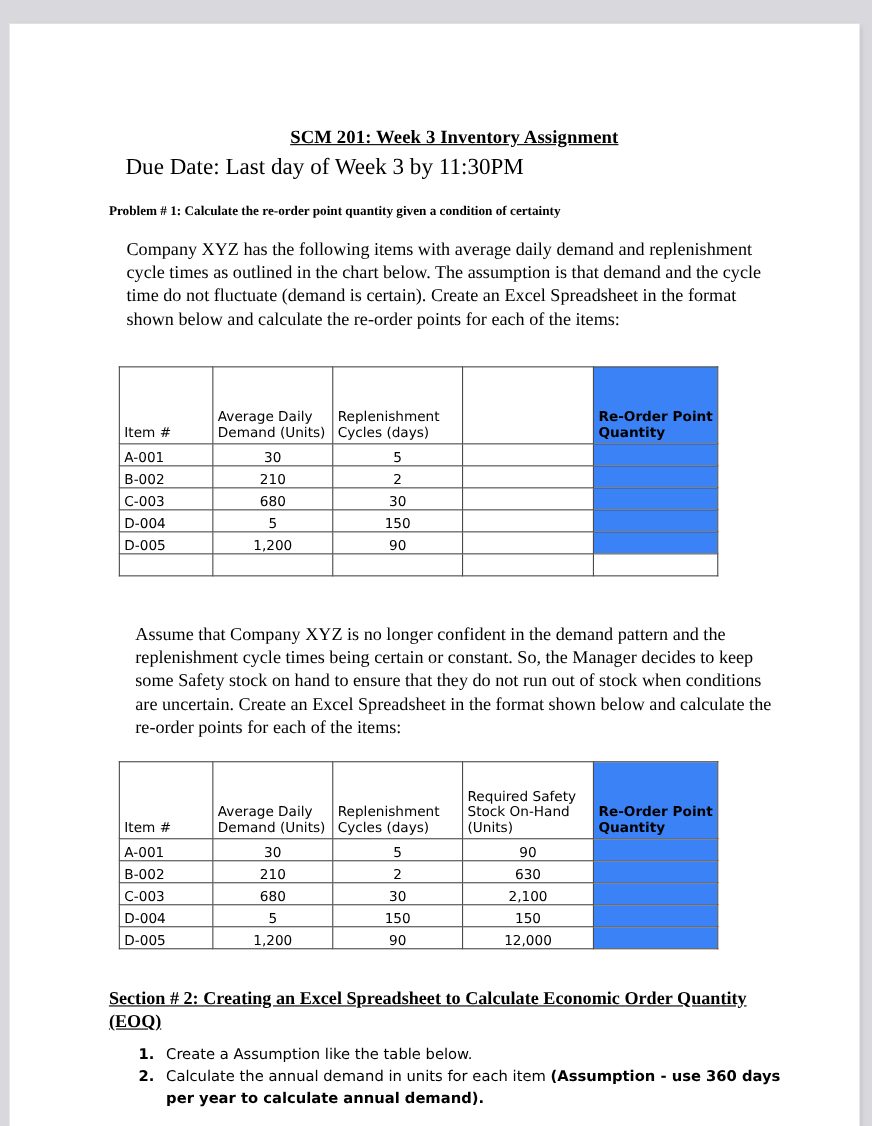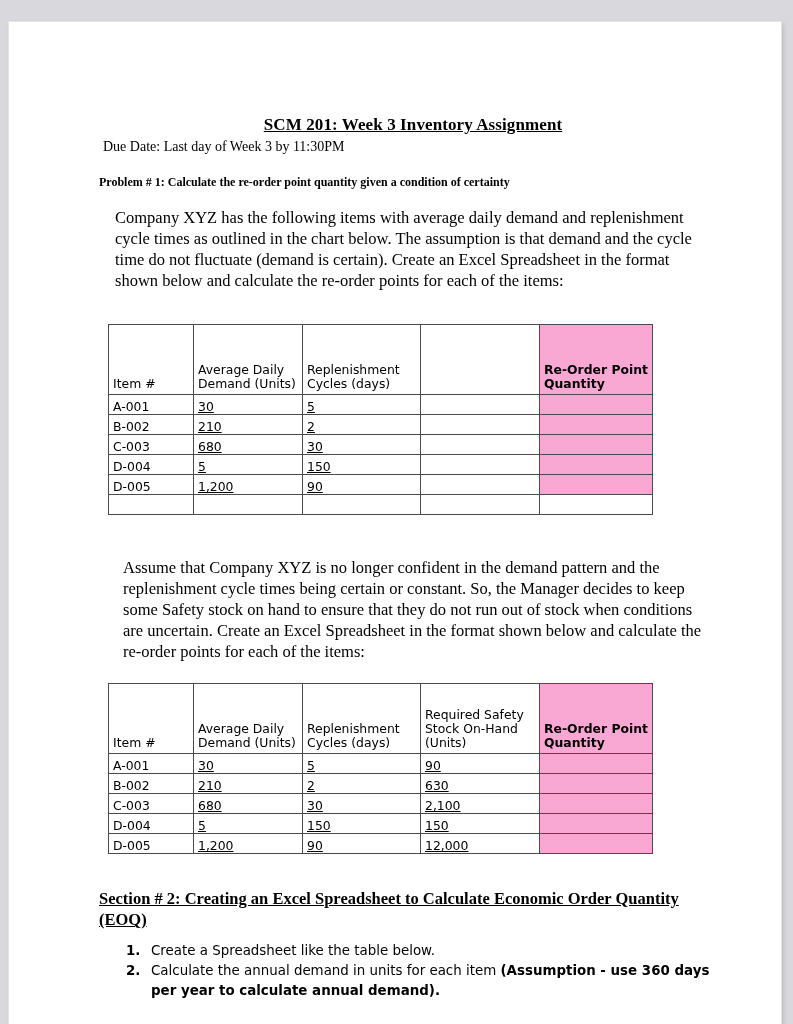--- a/index.html
+++ b/index.html
@@ -41,23 +41,23 @@
   .doc-title {
     text-align: center;
     font-size: 17px;
     font-weight: bold;
     text-decoration: underline;
     letter-spacing: 0.1px;
     margin: 0 0 3px 0;
     line-height: 1.25;
   }
   .due-date {
-    font-size: 14px;
+    font-size: 21px;
     line-height: 1.28;
-    margin: 0 0 19px 4px;
+    margin: 0 0 19px 15px;
   }
   .section-head {
     font-size: 16.5px;
     font-weight: bold;
     text-decoration: underline;
     line-height: 1.3;
     margin: 0;
   }
   .problem-head {
     font-size: 12px;
@@ -96,25 +96,24 @@
     line-height: 1.12;
     overflow: hidden;
     white-space: nowrap;
   }
   .sheet td.hdr {
     height: 66px;
     vertical-align: bottom;
     padding-bottom: 3px;
   }
   .sheet td.num {
-    text-align: left;
-    text-decoration: underline;
+    text-align: center;
   }
   .sheet td.yellow {
-    background: #f9a8d4;
+    background: #3b82f6;
     font-weight: bold;
   }
   .sheet td.blank-cell {
     background: #ffffff;
   }
   .hdr-line { display: block; }
 
   .table-indent { margin-left: 9px; }
   .table-indent2 { margin-left: 9px; }
 
@@ -307,20 +306,20 @@
         </tbody>
       </table>
     </div>
 
     <div class="spacer-xl"></div>
 
     <div class="section-head">Section # 2: Creating an Excel Spreadsheet to Calculate Economic Order Quantity (EOQ)</div>
 
 
     <ol class="req-list">
-      <li><span>Create a Spreadsheet like the table below.</span><b></b></li>
+      <li><span>Create a Assumption like the table below.</span><b></b></li>
       <li><span>Calculate the annual demand in units for each item </span><b>(Assumption - use 360 days per year to calculate annual demand).</b></li>
 
     </ol>
 
   </div>
 </div>
 </div>
 
 </body></html>

